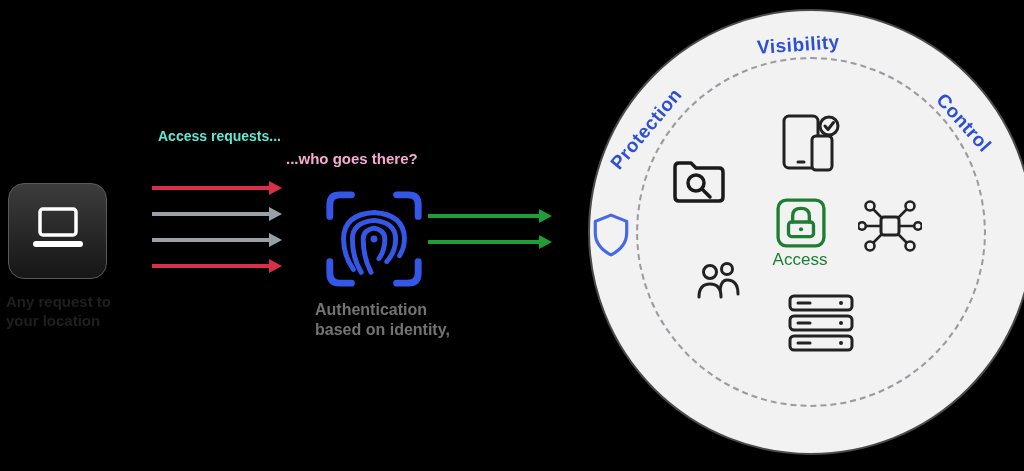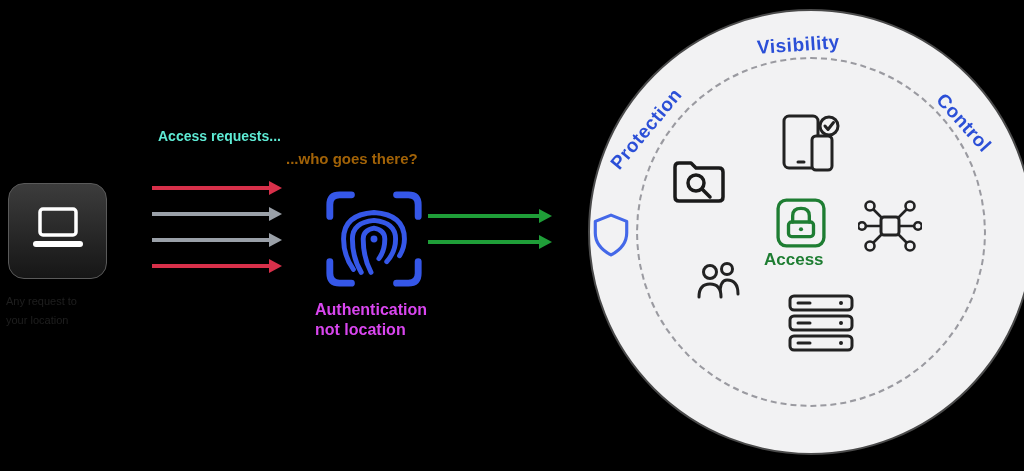--- a/index.html
+++ b/index.html
@@ -8,62 +8,62 @@
     overflow:hidden;font-family:"Liberation Sans", sans-serif;
   }
   
   .device-tile{
     position:absolute;left:8px;top:183px;width:97px;height:94px;
     border-radius:16px;background:linear-gradient(180deg,#3c3c3c,#161616);
     border:1px solid #5a5a5a;display:flex;align-items:center;justify-content:center;
   }
   .source-caption{
     position:absolute;left:6px;top:292px;width:140px;
-    color:#1f1f1f;font-size:11px;font-weight:400;line-height:19px;
+    color:#1f1f1f;font-size:15px;font-weight:700;line-height:19px;
   }
   
   .arrow{position:absolute;height:4px;background:var(--c);}
   .arrow::after{
     content:"";position:absolute;right:-12px;top:-5px;
     border-left:13px solid var(--c);
     border-top:7px solid transparent;border-bottom:7px solid transparent;
   }
   .attempts-label{
     position:absolute;left:158px;top:128px;
     color:#5eead4;font-size:14px;font-weight:700;
   }
   .challenge-label{
     position:absolute;left:286px;top:150px;
-    color:#a16207;font-size:15px;font-weight:700;
+    color:#f9a8d4;font-size:15px;font-weight:700;
   }
   .auth-caption{
     position:absolute;left:315px;top:300px;width:170px;
-    color:#d946ef;font-size:16px;font-weight:700;line-height:20px;
+    color:#737373;font-size:16px;font-weight:700;line-height:20px;
   }
   
   .fingerprint{position:absolute;left:320px;top:185px;width:108px;height:108px;}
   
   .zone-circle{
     position:absolute;left:588px;top:9px;width:446px;height:446px;
     border-radius:50%;background:#f2f2f3;border:2px solid #4a4a4a;box-sizing:border-box;
   }
   .zone-inner{
     position:absolute;left:636px;top:57px;width:350px;height:350px;
     border-radius:50%;border:2px dashed #9a9aa0;box-sizing:border-box;
   }
   .arc-label{
     position:absolute;color:#2b4fd7;font-size:19px;font-weight:700;letter-spacing:.5px;
   }
   .arc-protection{left:597px;top:118px;transform:rotate(-50deg);}
   .arc-visibility{left:757px;top:34px;transform:rotate(-4deg);}
   .arc-control{left:928px;top:112px;transform:rotate(48deg);}
   .zone-icon{position:absolute;}
   .access-label{
-    position:absolute;left:764px;top:250px;width:72px;text-align:left;
-    color:#1e7d32;font-size:17px;font-weight:700;
+    position:absolute;left:764px;top:250px;width:72px;text-align:center;
+    color:#1e7d32;font-size:17px;font-weight:400;
   }
 </style>
 </head>
 <body>
 
 <div class="stage">
 
   <div class="device-tile">
     <span>
       <svg width="64" height="50" viewBox="0 0 64 50" fill="none">
@@ -97,21 +97,21 @@
       <g stroke-width="5">
         <path d="M34 86 Q24 72 24 55 Q24 30 55 28 Q86 30 86 55 Q86 64 81 72"></path>
         <path d="M42 89 Q33 74 33 55 Q33 38 55 36 Q77 38 77 55 Q77 68 68 78"></path>
         <path d="M52 89 Q44 74 44 55 Q44 46 55 44 Q66 46 66 55 Q66 67 60 75"></path>
       </g>
       <circle cx="55" cy="55" r="3.5" fill="#3557e8" stroke="none"></circle>
     </svg>
   </div>
   <div class="auth-caption">
     <div>Authentication</div>
-    <div>not location</div>
+    <div>based on identity,</div>
   </div>
 
   <div class="arrow" style="--c:#1f9e38;left:428px;top:214px;width:112px;"></div>
   <div class="arrow" style="--c:#1f9e38;left:428px;top:240px;width:112px;"></div>
 
   <div class="zone-circle"></div>
   <div class="zone-inner"></div>
 
   <div class="arc-label arc-protection">Protection</div>
   <div class="arc-label arc-visibility">Visibility</div>

